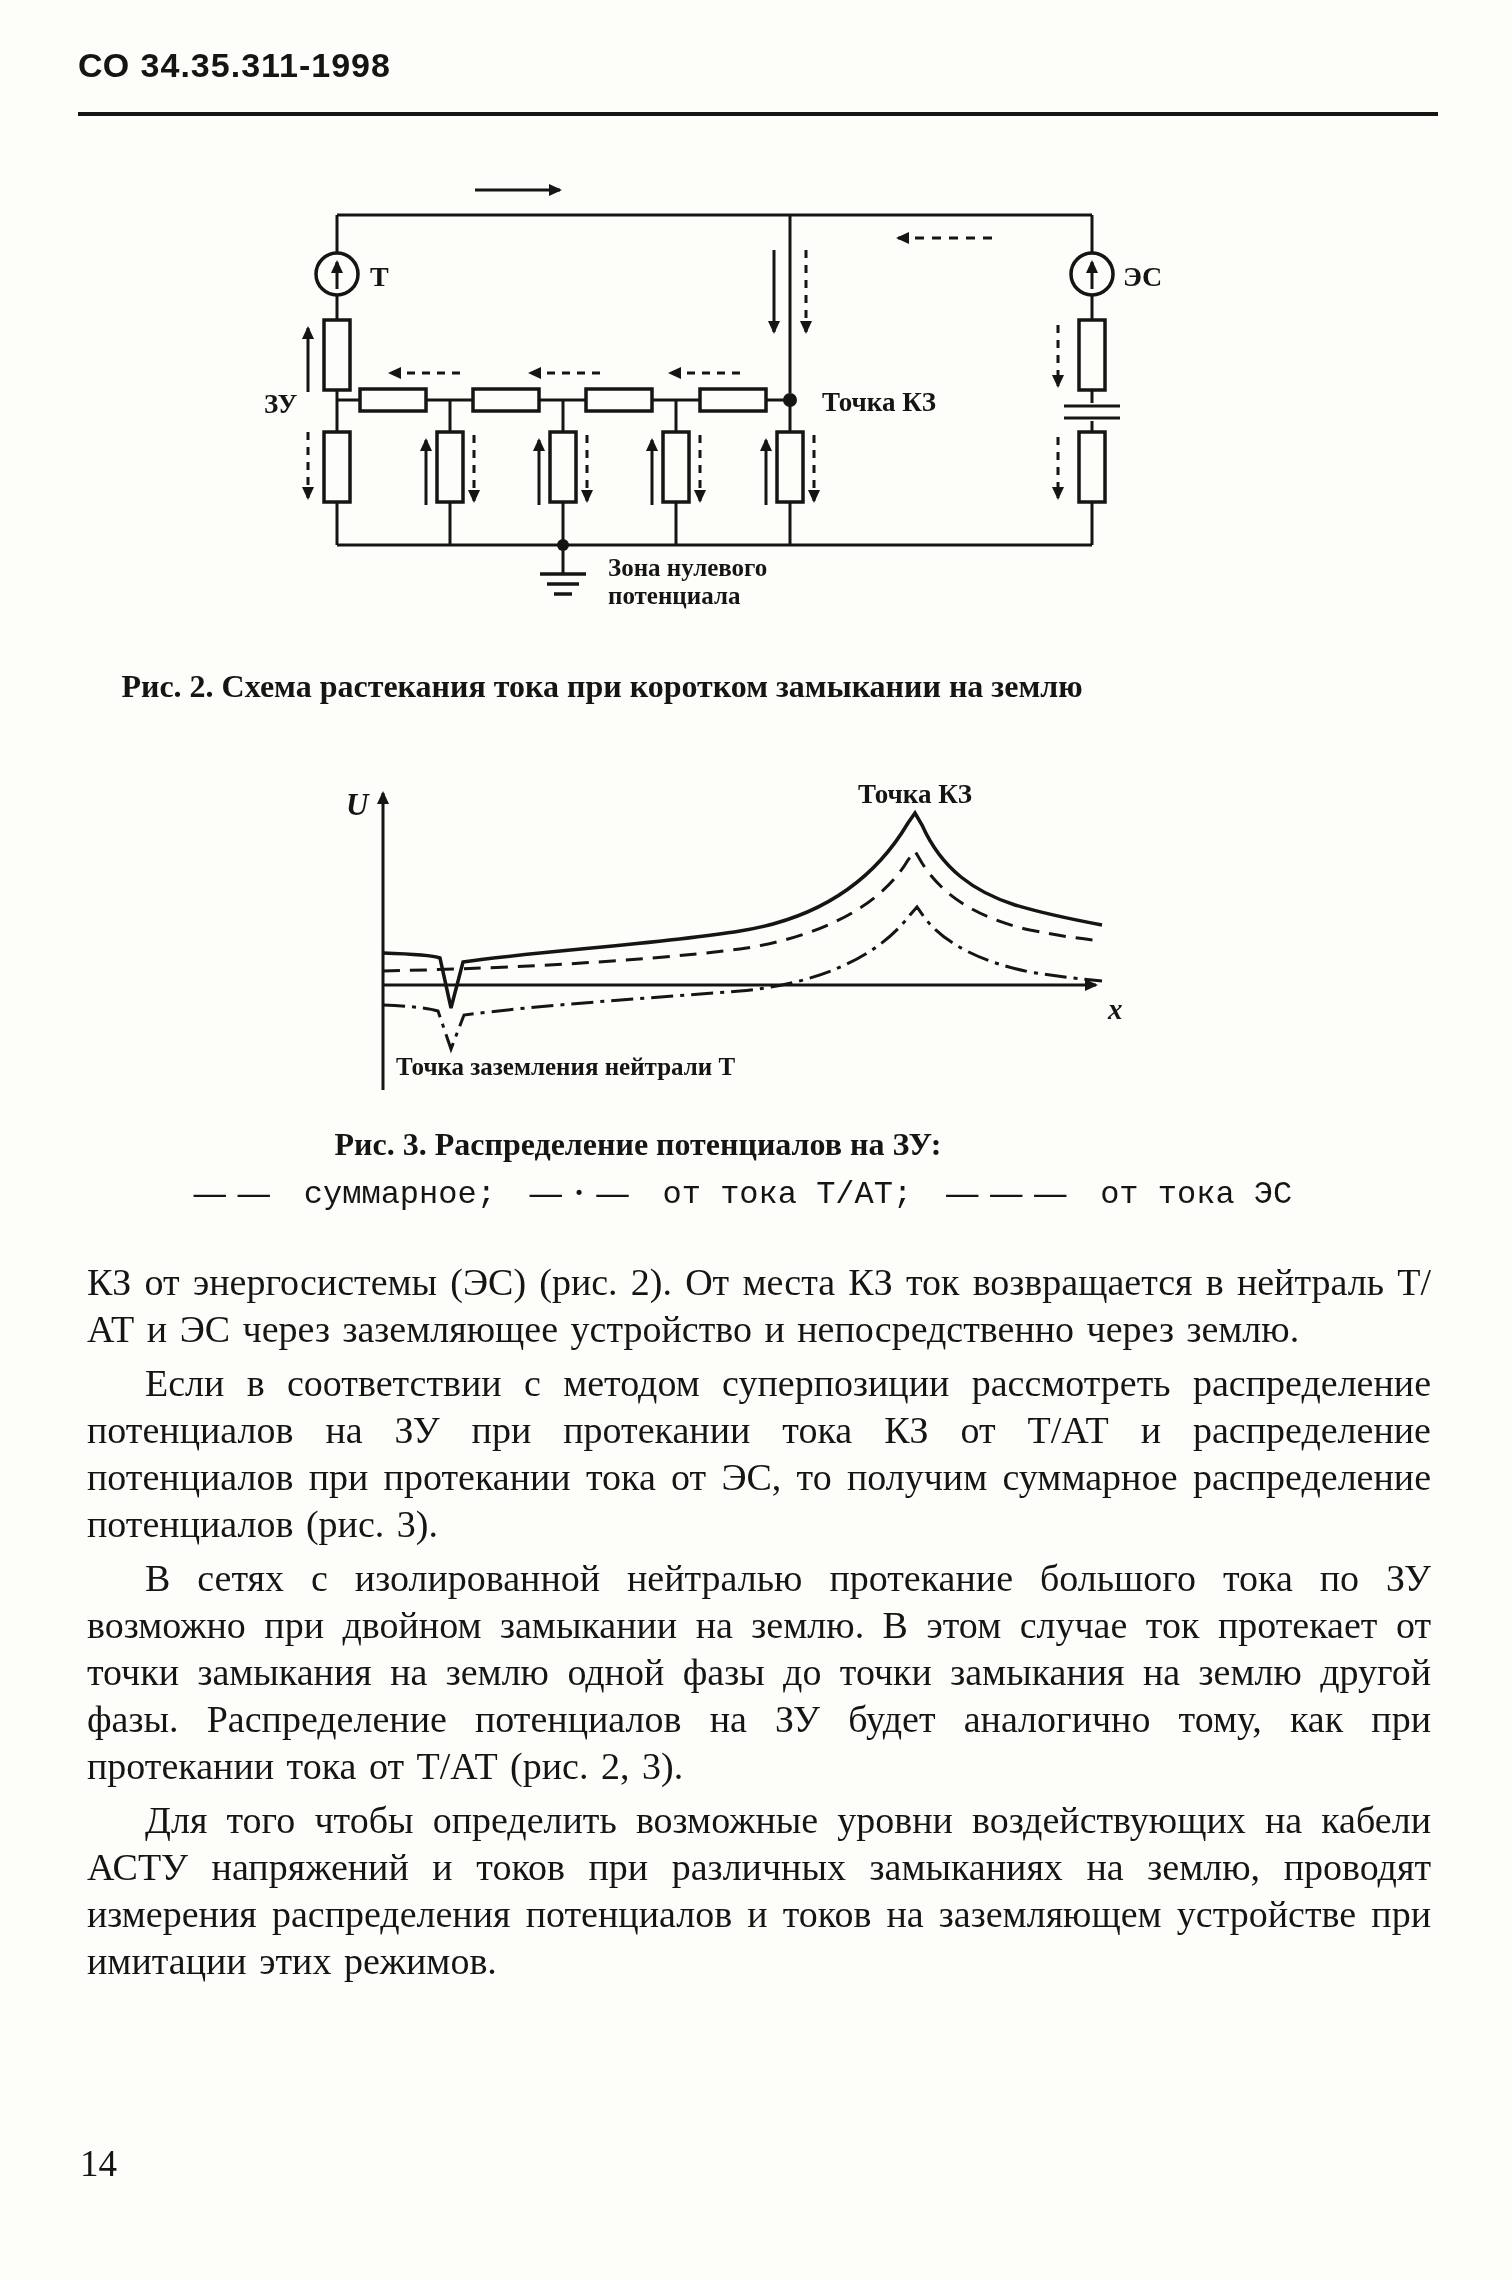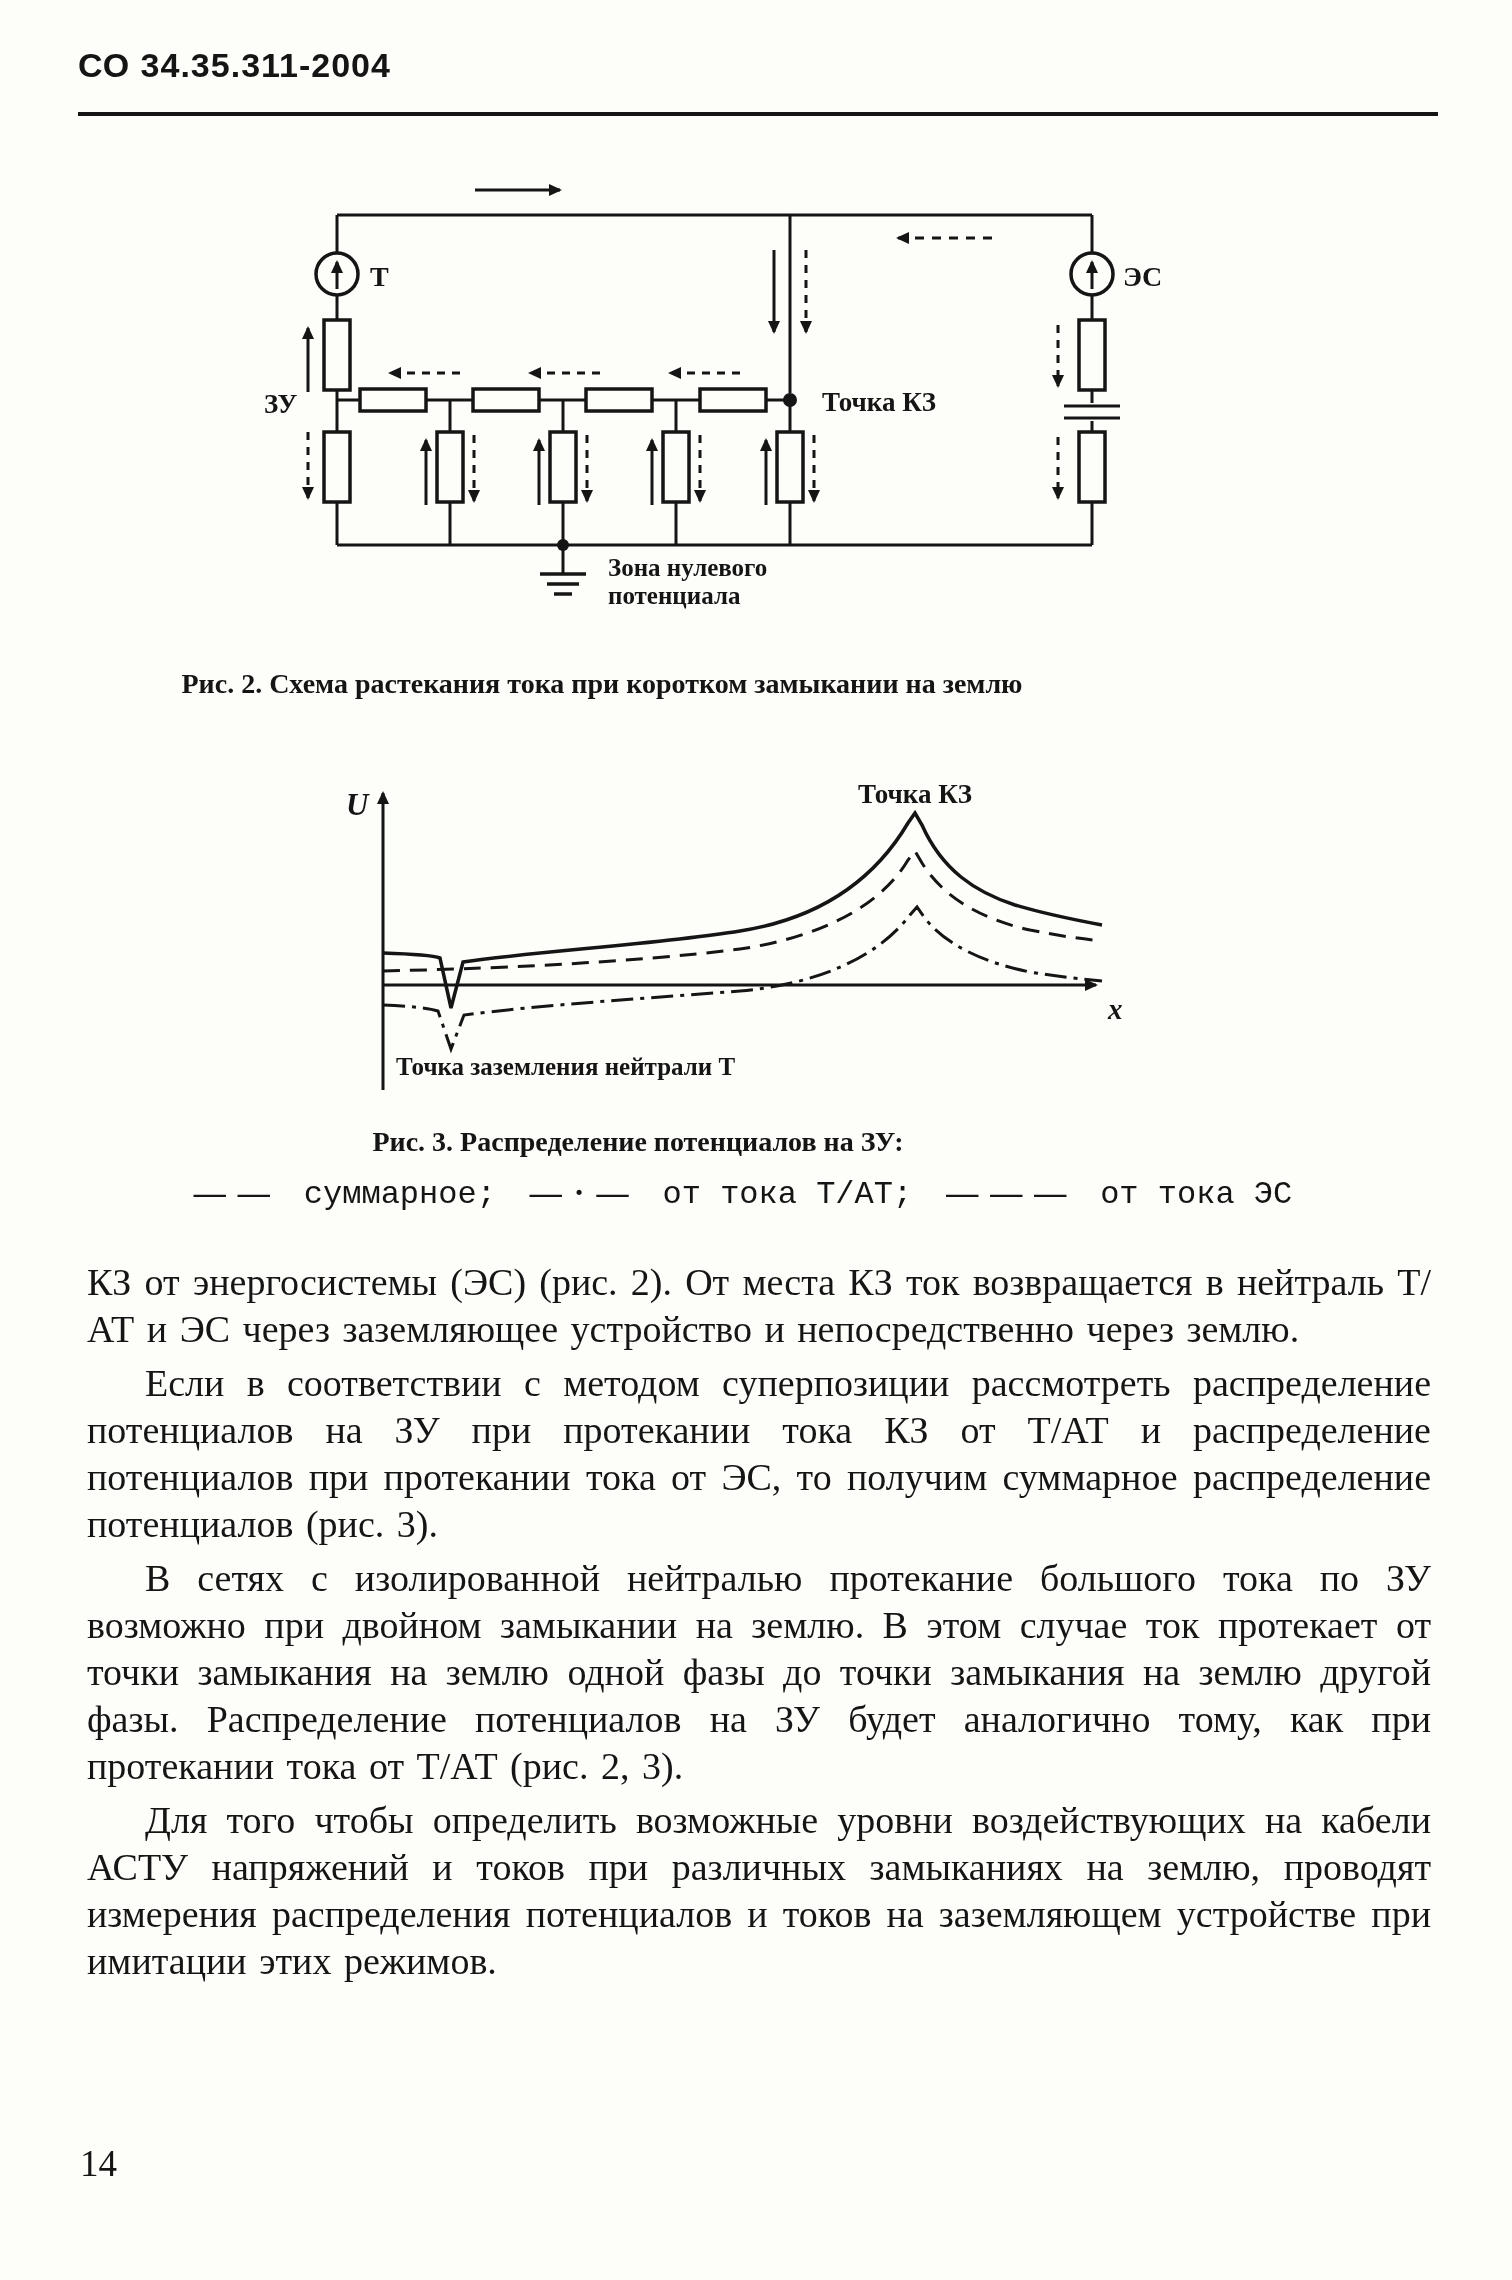--- a/index.html
+++ b/index.html
@@ -16,21 +16,21 @@
   .rule { position:absolute; left:78px; top:112px; width:1360px; height:4px; background:#151515; }
 
   .fig2-svg { position:absolute; left:230px; top:170px; }
   .fig3-svg { position:absolute; left:330px; top:765px; }
 
   svg text {
     font-family:"Liberation Serif", serif; font-weight:bold; fill:#151515;
   }
   .caption {
     position:absolute; left:0; width:1204px; text-align:center;
-    font-weight:bold; font-size:28px;
+    font-weight:bold; font-size:32px;
   }
   .fig2-caption { top:668px; }
   .fig3-caption { top:1126px;padding-left:36px; }
   .legend {
     position:absolute; left:0; top:1174px; width:1512px; text-align:center;
     font-size:32px; white-space:nowrap;
   }
   .legend .sample { letter-spacing:2px; font-weight:bold; }
   .legend .lab { margin-left:24px; margin-right:26px;font-family:Liberation Mono, monospace; }
 
@@ -42,21 +42,21 @@
   .bodytext p { margin:7px; }
   .bodytext p.ind { text-indent:58px; }
 
   .pagenum { position:absolute; left:80px; top:2142px; font-size:37px;text-align:center; }
 </style>
 </head>
 <body>
 
 <div class="page">
 
-  <div class="header">СО 34.35.311-2004</div>
+  <div class="header">СО 34.35.311-1998</div>
   <div class="rule"></div>
 
   <svg class="fig2-svg" width="1120" height="560" viewBox="0 0 1120 560">
     <defs>
       <marker id="ah" markerWidth="13" markerHeight="12" refX="11" refY="6" orient="auto" markerUnits="userSpaceOnUse">
         <path d="M0,0 L13,6 L0,12 Z" fill="#151515"></path>
       </marker>
     </defs>
     <g stroke="#151515" stroke-width="3" fill="none" stroke-linecap="butt">
 

